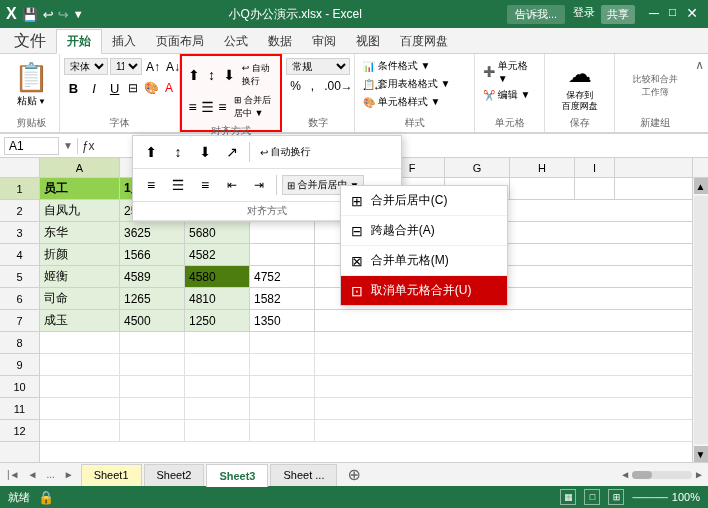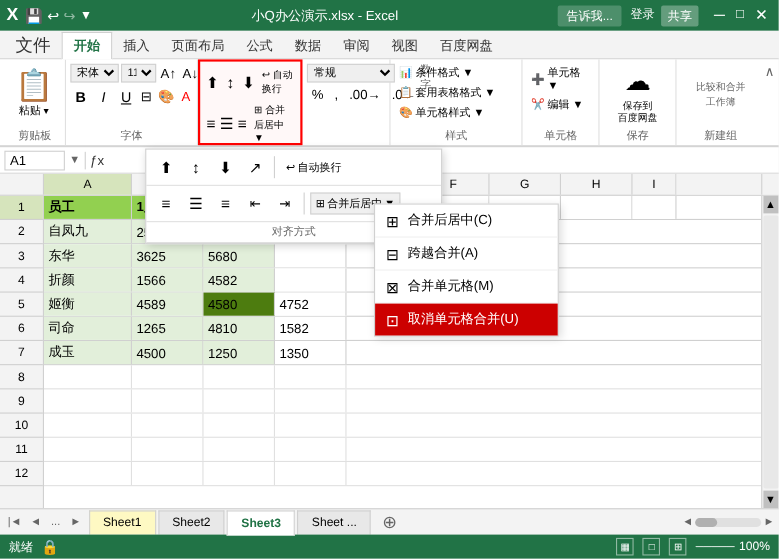--- a/index.html
+++ b/index.html
@@ -93,21 +93,21 @@
         <div style="display:flex;align-items:center;gap:2px;">
           <span style="width:22px;height:22px;display:flex;align-items:center;justify-content:center;cursor:pointer;font-size:14px;">≡</span>
           <span style="width:22px;height:22px;display:flex;align-items:center;justify-content:center;cursor:pointer;font-size:14px;">☰</span>
           <span style="width:22px;height:22px;display:flex;align-items:center;justify-content:center;cursor:pointer;font-size:14px;">≡</span>
           <span style="font-size:9px;cursor:pointer;padding:1px 2px;border:1px solid transparent;display:flex;align-items:center;gap:1px;">⊞ 合并后居中 ▼</span>
         </div>
       </div>
       <div style="font-size:10px;color:#666;text-align:center;">对齐方式</div>
     </div>
 
-    <div style="display:flex;flex-direction:row;border-right:1px solid #e0e0e0;padding:2px 4px;min-width:60px;">
+    <div style="display:flex;flex-direction:column;border-right:1px solid #e0e0e0;padding:2px 4px;min-width:60px;">
       <div style="flex:1;display:flex;flex-direction:column;gap:2px;padding:2px 0;">
         <div style="display:flex;align-items:center;gap:2px;">
           <select style="font-size:10px;width:80px;border:1px solid #d0d0d0;padding:1px;">
             <option>常规</option>
           </select>
         </div>
         <div style="display:flex;align-items:center;gap:2px;">
           <span style="font-size:12px;cursor:pointer;padding:1px 3px;border:1px solid transparent;">%</span>
           <span style="font-size:12px;cursor:pointer;padding:1px 3px;border:1px solid transparent;">,</span>
           <span style="font-size:12px;cursor:pointer;padding:1px 3px;border:1px solid transparent;">.00→</span>

